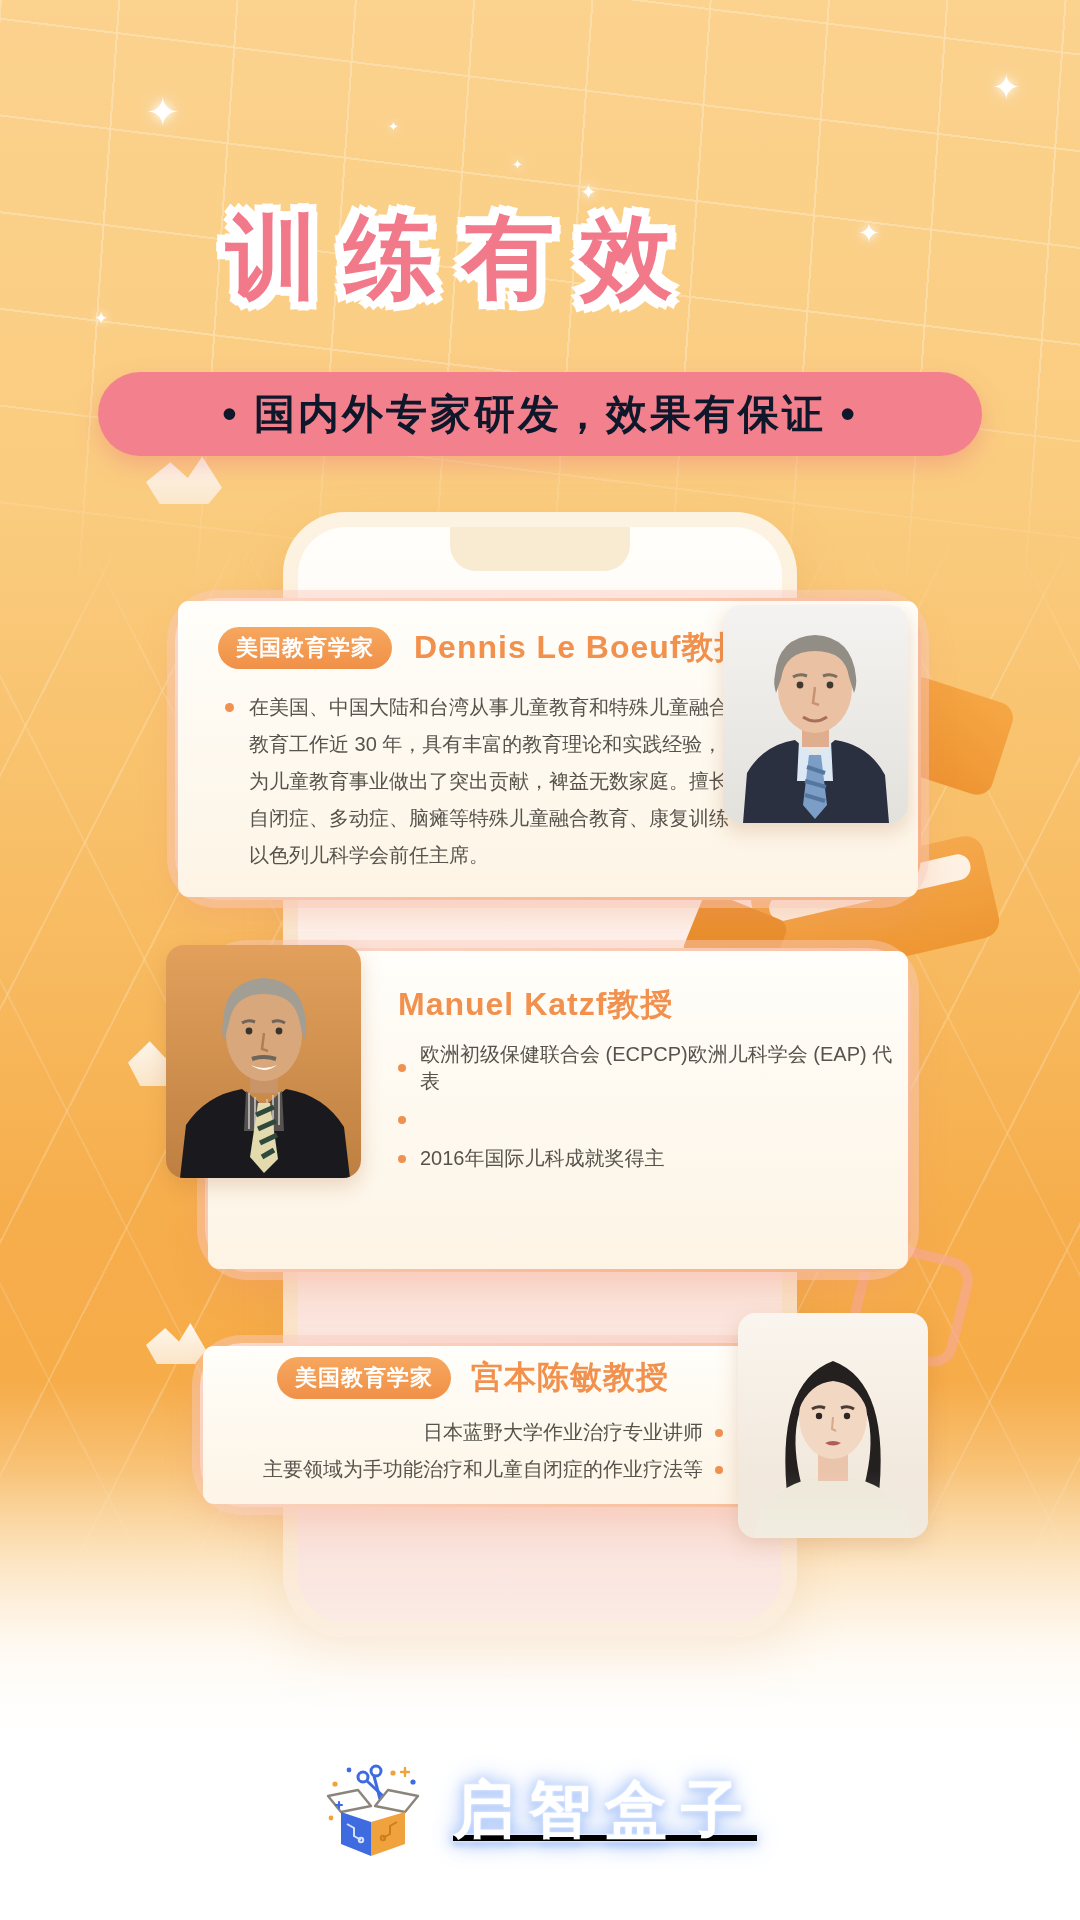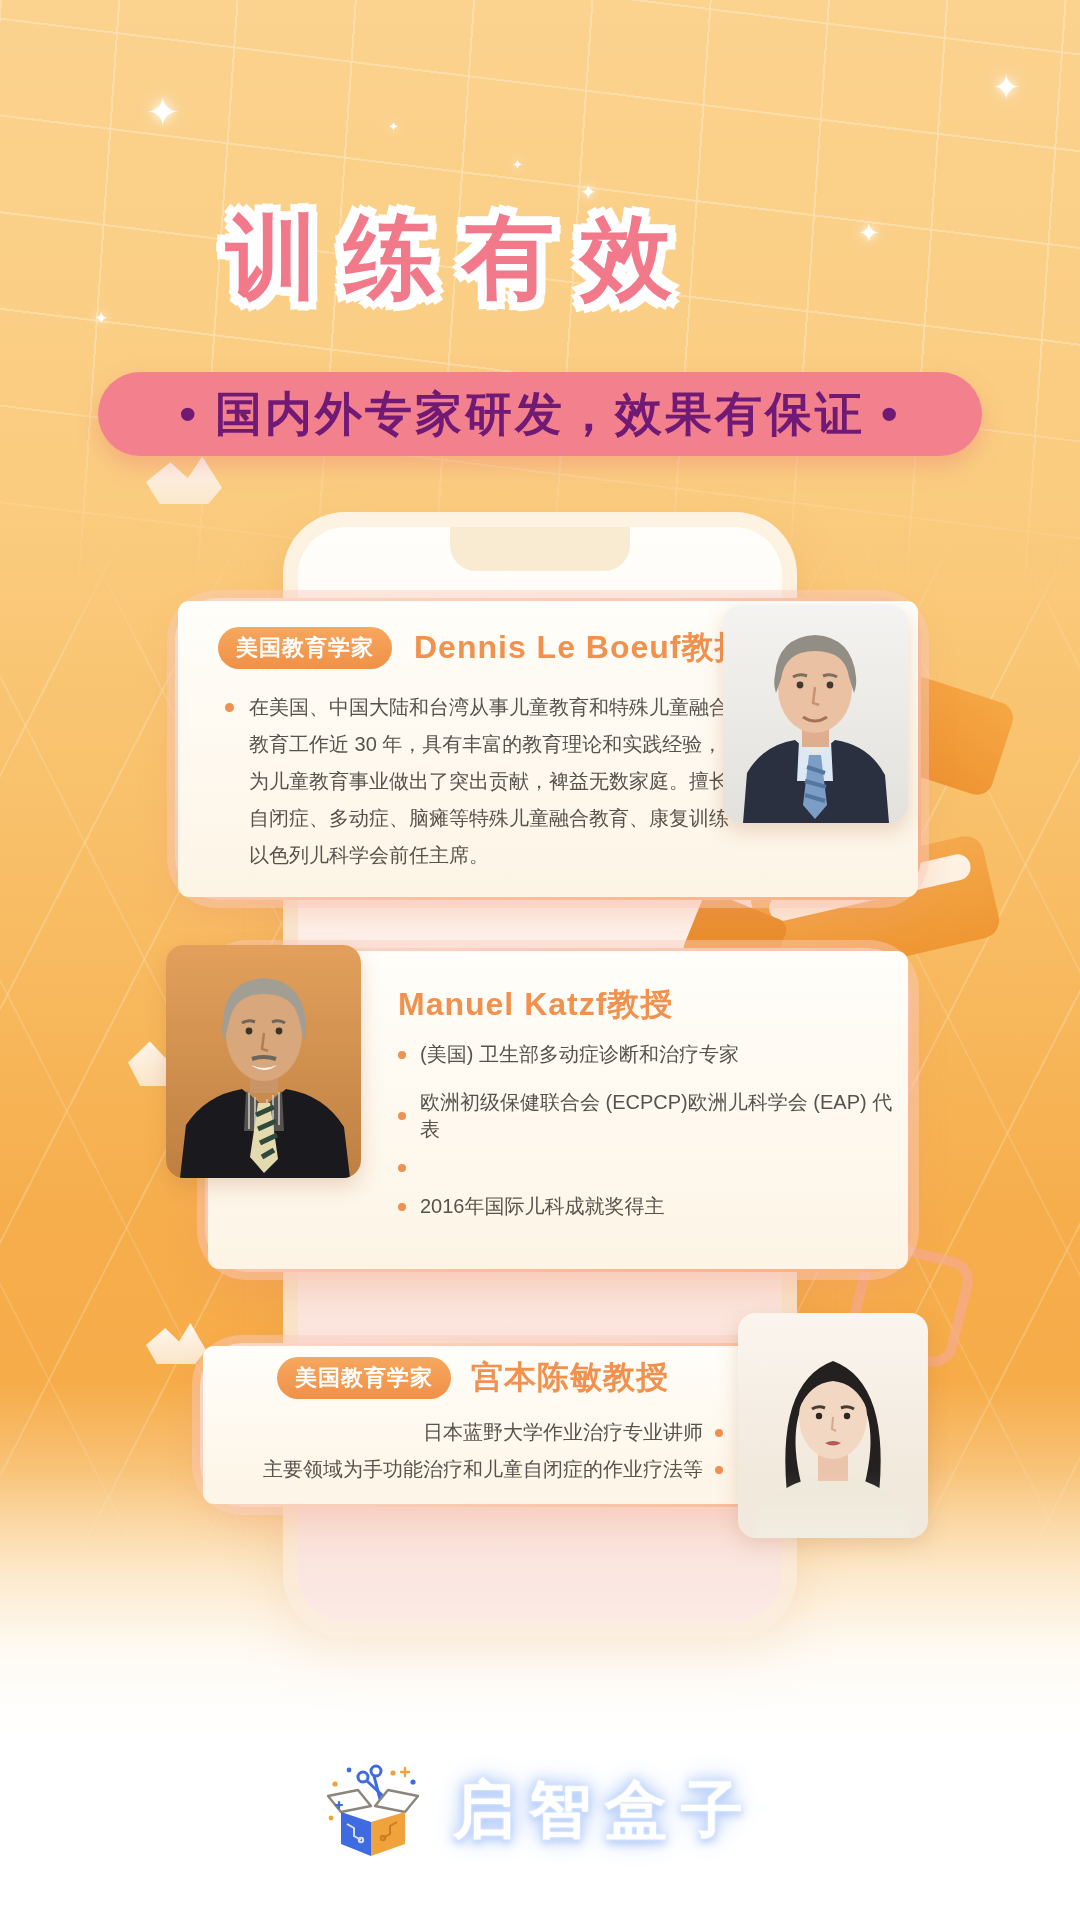--- a/index.html
+++ b/index.html
@@ -53,21 +53,21 @@
 
   
   .title{left:0;top:196px;width:924px;text-align:center;z-index:4;
          font-size:92px;font-weight:900;letter-spacing:26px;color:#F2798A;
          text-shadow:-8px -8px 0 #fff,8px -8px 0 #fff,-8px 8px 0 #fff,8px 8px 0 #fff,
                      -9px 0 0 #fff,9px 0 0 #fff,0 -9px 0 #fff,0 9px 0 #fff,
                      -6px -6px 0 #fff,6px 6px 0 #fff,-6px 6px 0 #fff,6px -6px 0 #fff;}
   .banner{left:98px;top:372px;width:884px;height:84px;border-radius:42px;z-index:4;
           background:#F2818D;box-shadow:0 10px 22px rgba(231,118,120,.35);
           display:flex;align-items:center;justify-content:center;
-          color:#701a75;font-size:47px;font-weight:bold;letter-spacing:3px;}
+          color:#0f172a;font-size:41px;font-weight:bold;letter-spacing:3px;}
 
   
   .card{z-index:5;border-radius:42px;padding:3px;
         background:linear-gradient(150deg,#FBD8CC 0%,#F9C3A6 55%,#F6B083 100%);
         box-shadow:0 0 0 8px rgba(250,205,190,.45),0 18px 34px rgba(236,150,110,.32);}
   .card-inner{position:relative;width:100%;height:100%;box-sizing:border-box;border-radius:11px;
         background:linear-gradient(180deg,#FFFEFA 0%,#FDF4E5 100%);overflow:visible;}
   .badge{display:inline-block;padding:6px 18px;border-radius:999px;
          background:linear-gradient(180deg,#F7A75E,#F09048);
          color:#fff;font-size:22px;font-weight:bold;letter-spacing:1px;white-space:nowrap;}
@@ -97,21 +97,21 @@
   .p-miyamoto{left:535px;top:-33px;width:190px;height:225px;}
   .c3-col{position:absolute;left:20px;top:10px;width:500px;}
   .c3-hdr{display:flex;align-items:center;justify-content:center;gap:20px;margin-bottom:14px;}
   .r-row{display:flex;align-items:center;justify-content:flex-end;font-size:20px;line-height:37px;}
   .r-row .b-dot{margin:0 0 0 12px;}
 
   
   .fade{left:0;top:1470px;width:1080px;height:450px;z-index:8;pointer-events:none;
         background:linear-gradient(180deg,rgba(255,255,255,0) 0%,rgba(255,255,255,.55) 40%,#fff 64%,#fff 100%);}
   .logo-row{left:0;top:1752px;width:1080px;height:116px;z-index:9;
-            display:flex;align-items:center;justify-content:center;gap:30px;}
+            display:flex;align-items:center;justify-content:center;gap:30px;text-decoration:underline;}
   .logo-icon{width:100px;height:100px;}
   .logo-text{font-size:62px;font-weight:bold;letter-spacing:14px;color:#fff;
              text-shadow:0 0 2px #fff,0 0 6px #CFE0FF,0 0 14px #AFC9FB,0 0 26px #9FBDF6,0 4px 6px rgba(150,180,240,.5);}
 </style>
 </head>
 <body>
 
 <div class="abs bg"></div>
 <div class="abs grid-top"></div>
 <div class="abs grid-mid"></div>
@@ -224,24 +224,20 @@
         <path d="M98,88 L96,104 L102,106" stroke="#B07E52" stroke-width="2.5" fill="none"></path>
         <path d="M86,114 Q98,110 110,114" stroke="#6E655B" stroke-width="4" fill="none"></path>
         <path d="M85,120 Q98,130 111,120 Q98,126 85,120 Z" fill="#FFF7EC"></path>
       </svg>
     </div>
     <div class="c2-hdr">
       <span class="ename">Manuel Katzf教授</span>
     </div>
     <div class="c2-list body-txt">
 
-        <div class="b-row">
-          <span class="b-dot"></span>
-          <span>(美国) 卫生部多动症诊断和治疗专家</span>
-        </div>
 
 
         <div class="b-row">
           <span class="b-dot"></span>
           <span>欧洲初级保健联合会 (ECPCP)欧洲儿科学会 (EAP) 代表</span>
         </div>
 
         <div class="b-row">
           <span class="b-dot"></span>
         </div>

